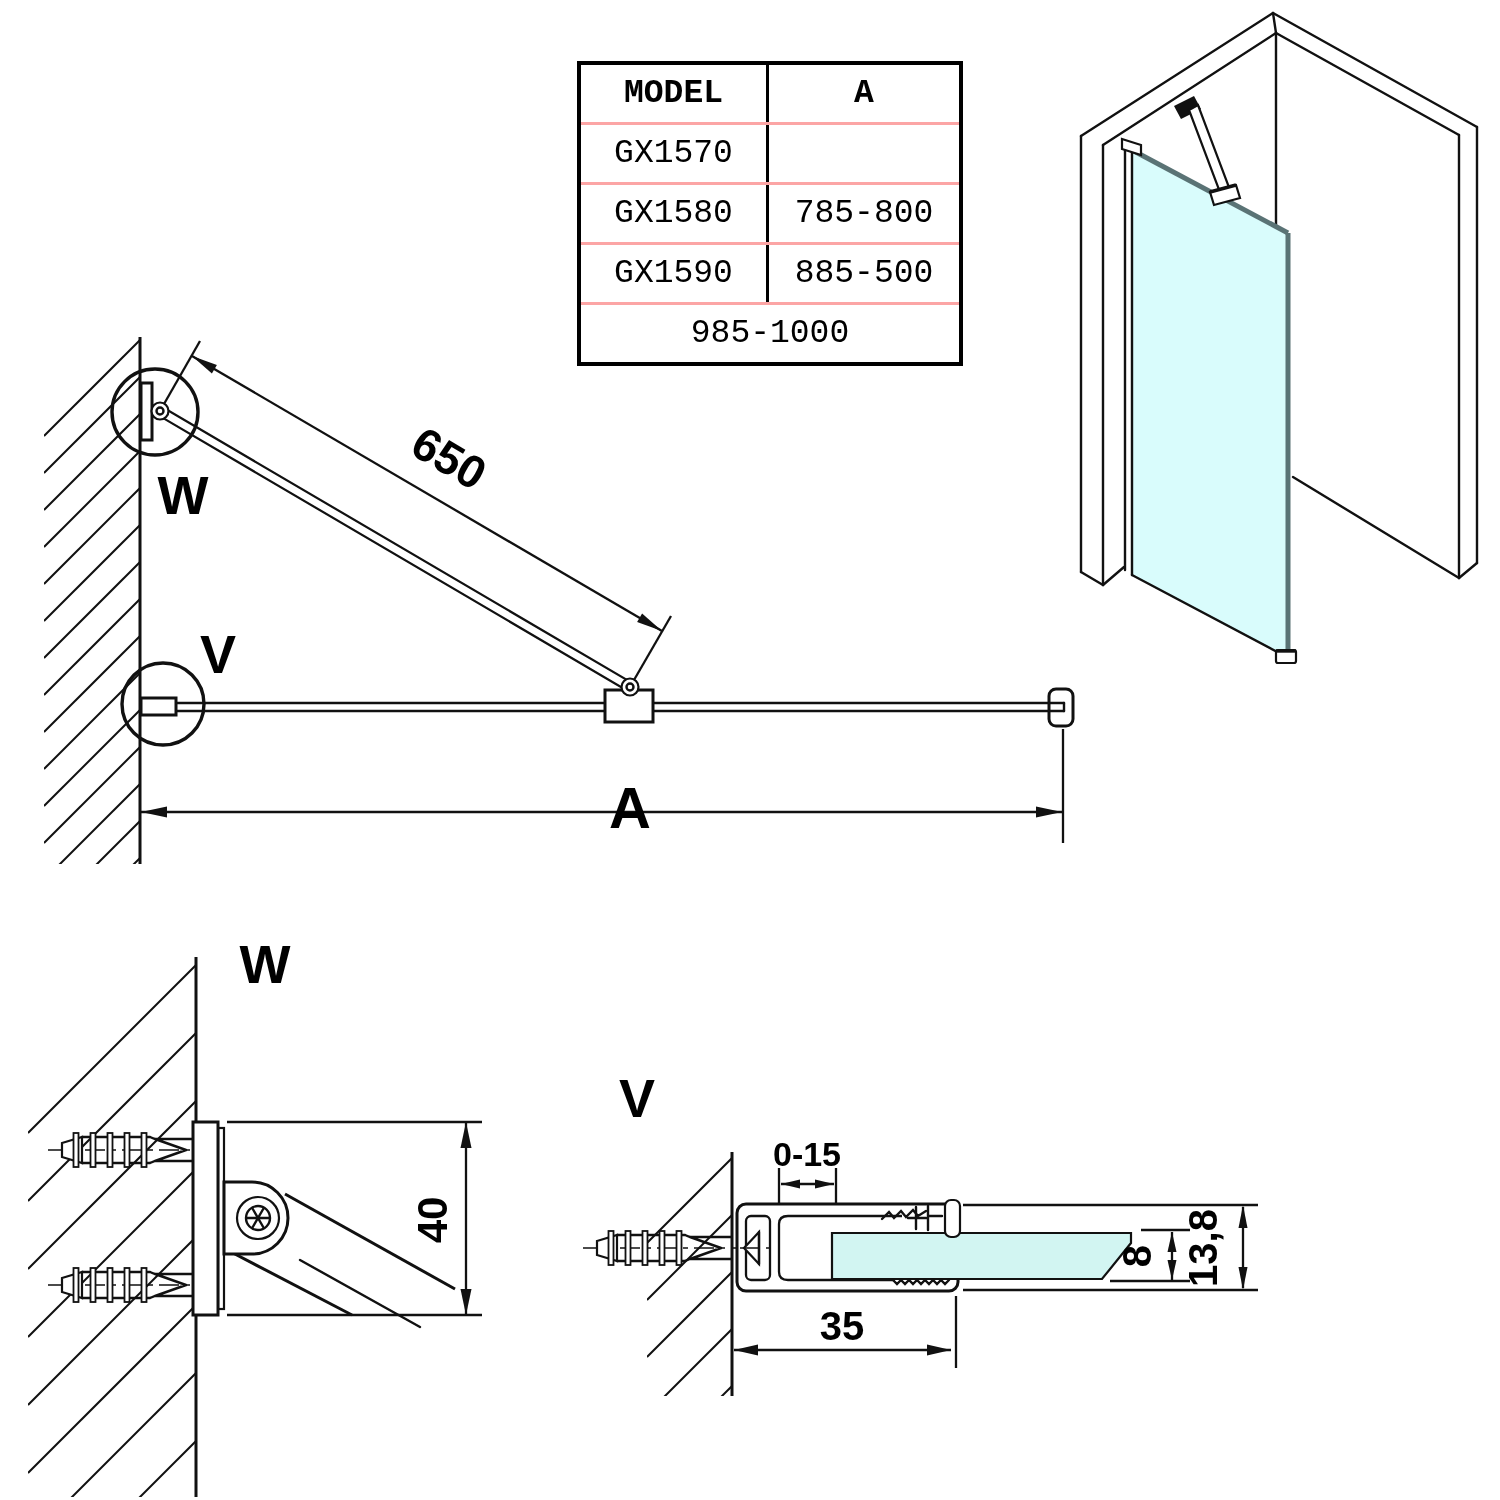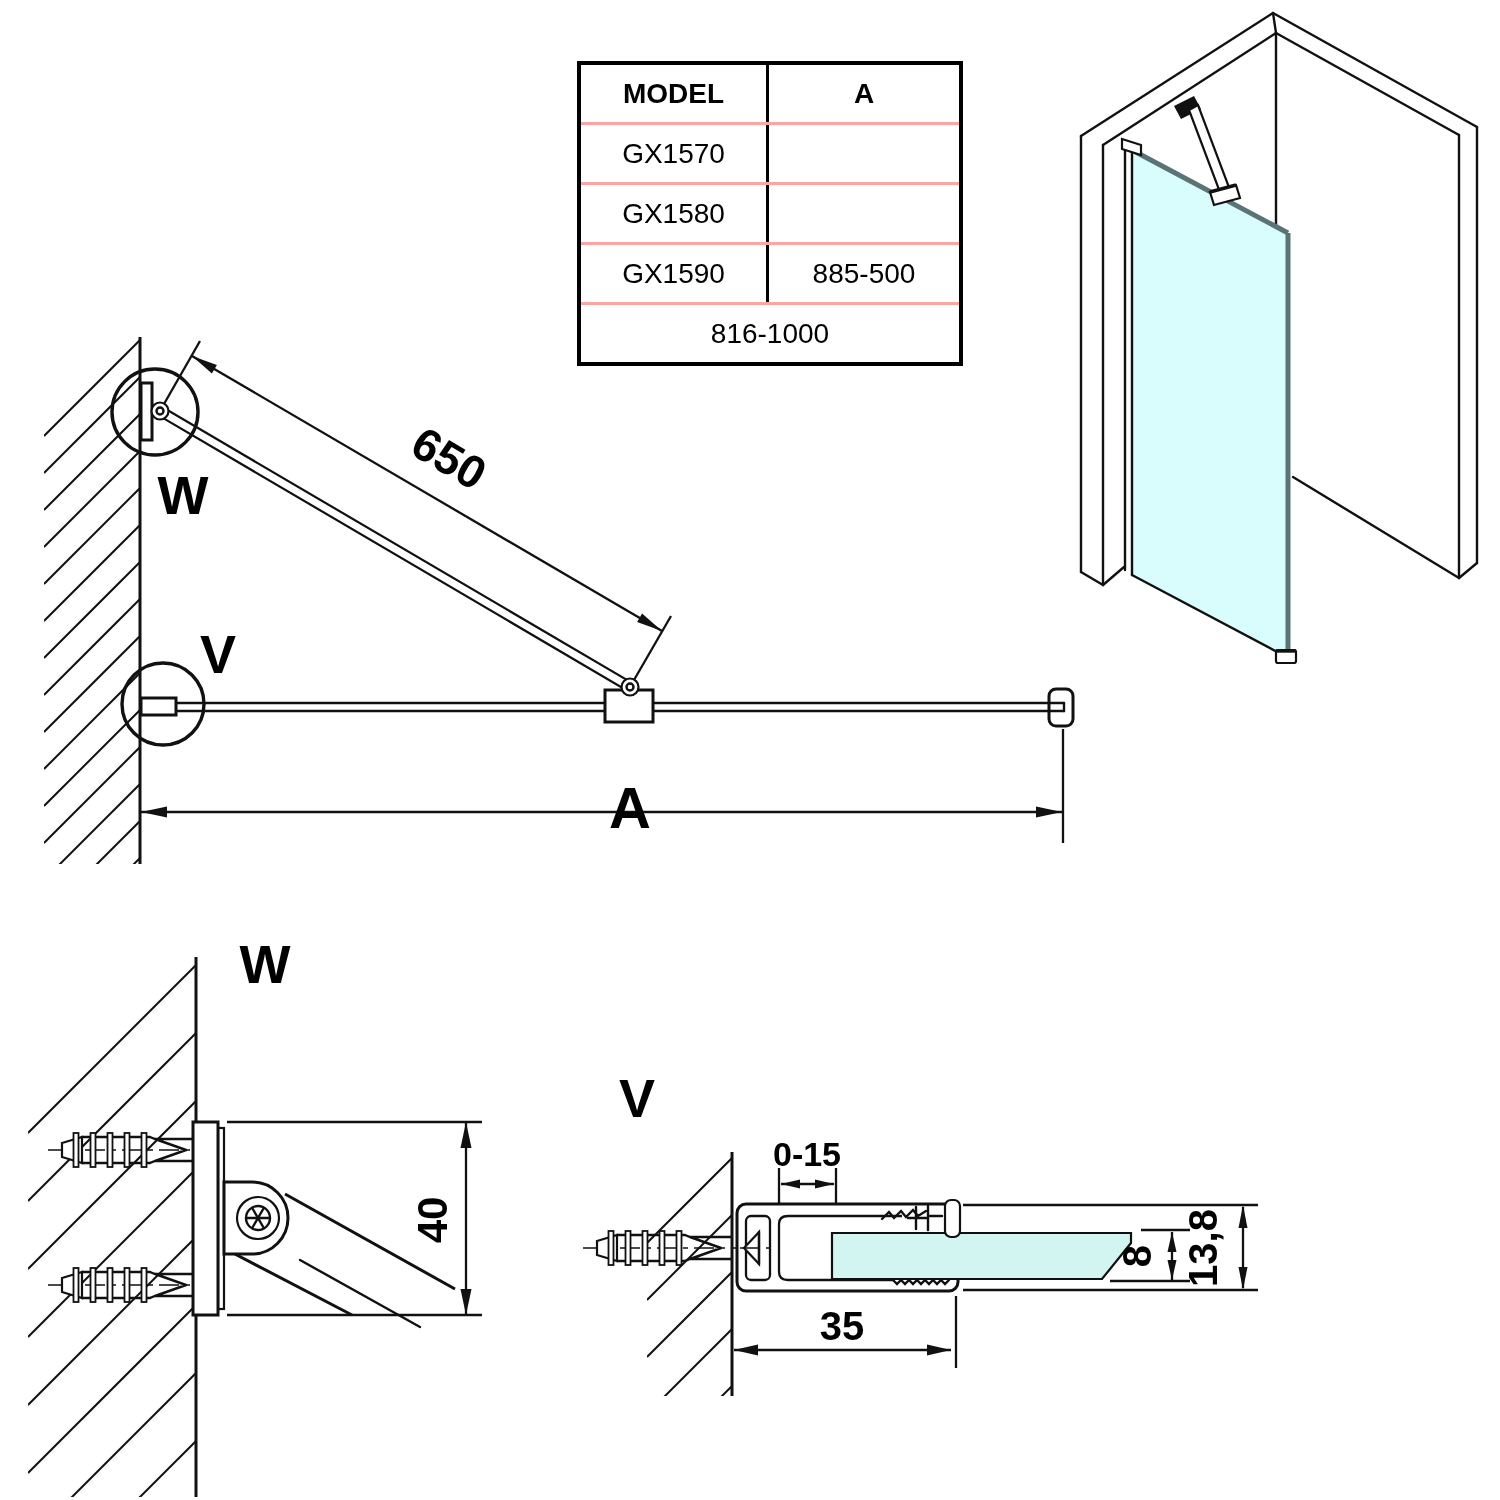--- a/index.html
+++ b/index.html
@@ -3,22 +3,22 @@
 <meta charset="utf-8">
 <style>
   html,body{margin:0;padding:0;background:#fff;}
   .canvas{position:relative;width:1500px;height:1500px;background:#fff;overflow:hidden;
           font-family:"Liberation Sans",sans-serif;color:#000;}
   
   .spec-table{position:absolute;left:577px;top:61px;width:386px;border:4px solid #000;
               background:#fff;box-sizing:border-box;}
   .spec-row{display:flex;height:57px;border-top:3px solid #fca5a5;}
   .spec-row:first-child{border-top:none;}
-  .spec-cell{display:flex;align-items:center;justify-content:center;font-size:28px;
-             box-sizing:border-box;}
+  .spec-cell{display:flex;align-items:center;justify-content:center;font-size:33px;
+             box-sizing:border-box;font-family:Liberation Mono, monospace;}
   .col-model{width:188px;border-right:3px solid #000;}
   .col-a{flex:1;}
   .spec-head .spec-cell{font-weight:700;}
   
   .ln{stroke:#111;stroke-width:2.4;fill:none;stroke-linecap:round;}
   .ln3{stroke:#111;stroke-width:3;fill:none;}
   .wfill{fill:#fff;stroke:#111;stroke-width:3;}
   .wfill2{fill:#fff;stroke:#111;stroke-width:2.2;}
   .dim{stroke:#111;stroke-width:2.3;fill:none;}
   .arr{fill:#111;stroke:none;}
@@ -36,27 +36,28 @@
   <div class="spec-table">
     <div class="spec-row spec-head">
       <div class="spec-cell col-model">MODEL</div>
       <div class="spec-cell col-a">A</div>
     </div>
     <div class="spec-row">
       <div class="spec-cell col-model">GX1570</div>
     </div>
     <div class="spec-row">
       <div class="spec-cell col-model">GX1580</div>
+      <div class="spec-cell col-a">785-800</div>
     </div>
     <div class="spec-row">
       <div class="spec-cell col-model">GX1590</div>
       <div class="spec-cell col-a">885-500</div>
     </div>
     <div class="spec-row">
-      <div class="spec-cell col-a">816-1000</div>
+      <div class="spec-cell col-a">985-1000</div>
     </div>
   </div>
 
   <svg width="1500" height="1500" viewBox="0 0 1500 1500" style="position:absolute;left:0;top:0;" xmlns="http://www.w3.org/2000/svg">
 
     <defs>
       <clipPath id="clipTV">
           <rect x="44" y="337" width="96" height="527"></rect>
         </clipPath>
       <clipPath id="clipW">

